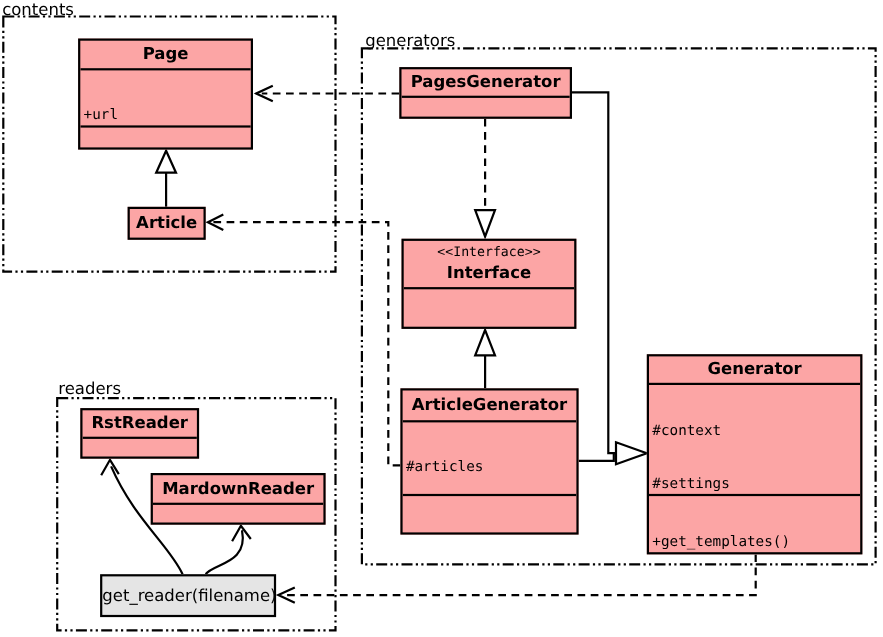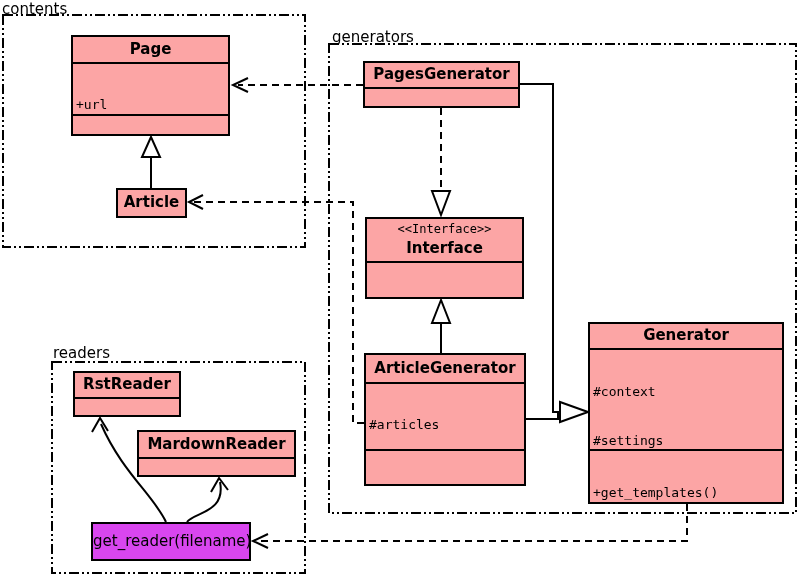--- a/index.html
+++ b/index.html
@@ -26,21 +26,21 @@
     display:block;font-family:"DejaVu Sans Mono",monospace;font-weight:normal;
     font-size:12px;line-height:15px;padding-top:3px;
   }
   .sec{
     box-sizing:border-box;border-bottom:2px solid #000;
     font-family:"DejaVu Sans Mono",monospace;font-size:13px;
     padding:1px 3px 0 3px;white-space:pre;overflow:hidden;
   }
   .sec.last{border-bottom:none;}
   .plain-box{
-    position:absolute;box-sizing:border-box;background:#d946ef;border:2px solid #000;
+    position:absolute;box-sizing:border-box;background:#e5e5e5;border:2px solid #000;
     z-index:2;text-align:left;font:15px "DejaVu Sans",sans-serif;overflow:hidden;
   }
 </style>
 </head>
 <body>
 
 <div id="stage">
 
   <svg id="wires" viewBox="0 0 803 579" xmlns="http://www.w3.org/2000/svg">
 

